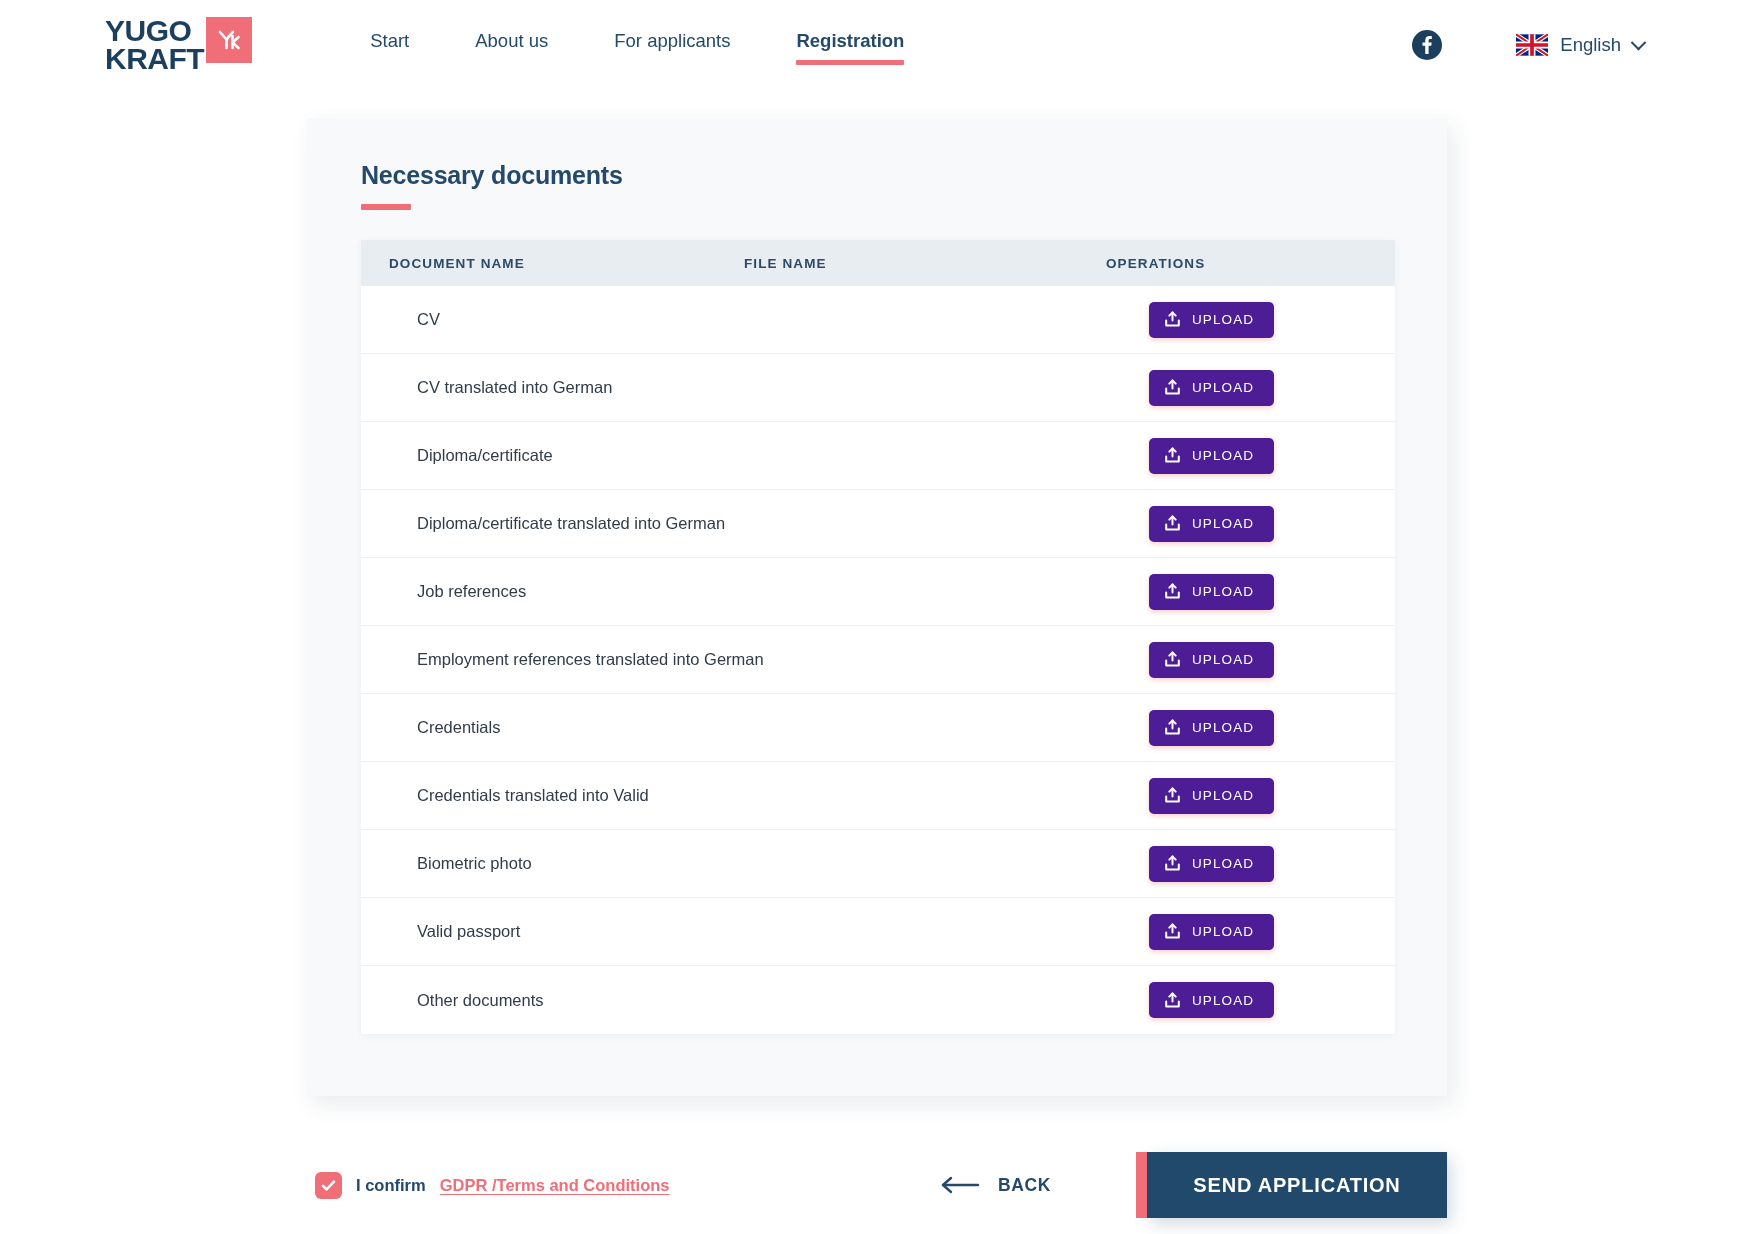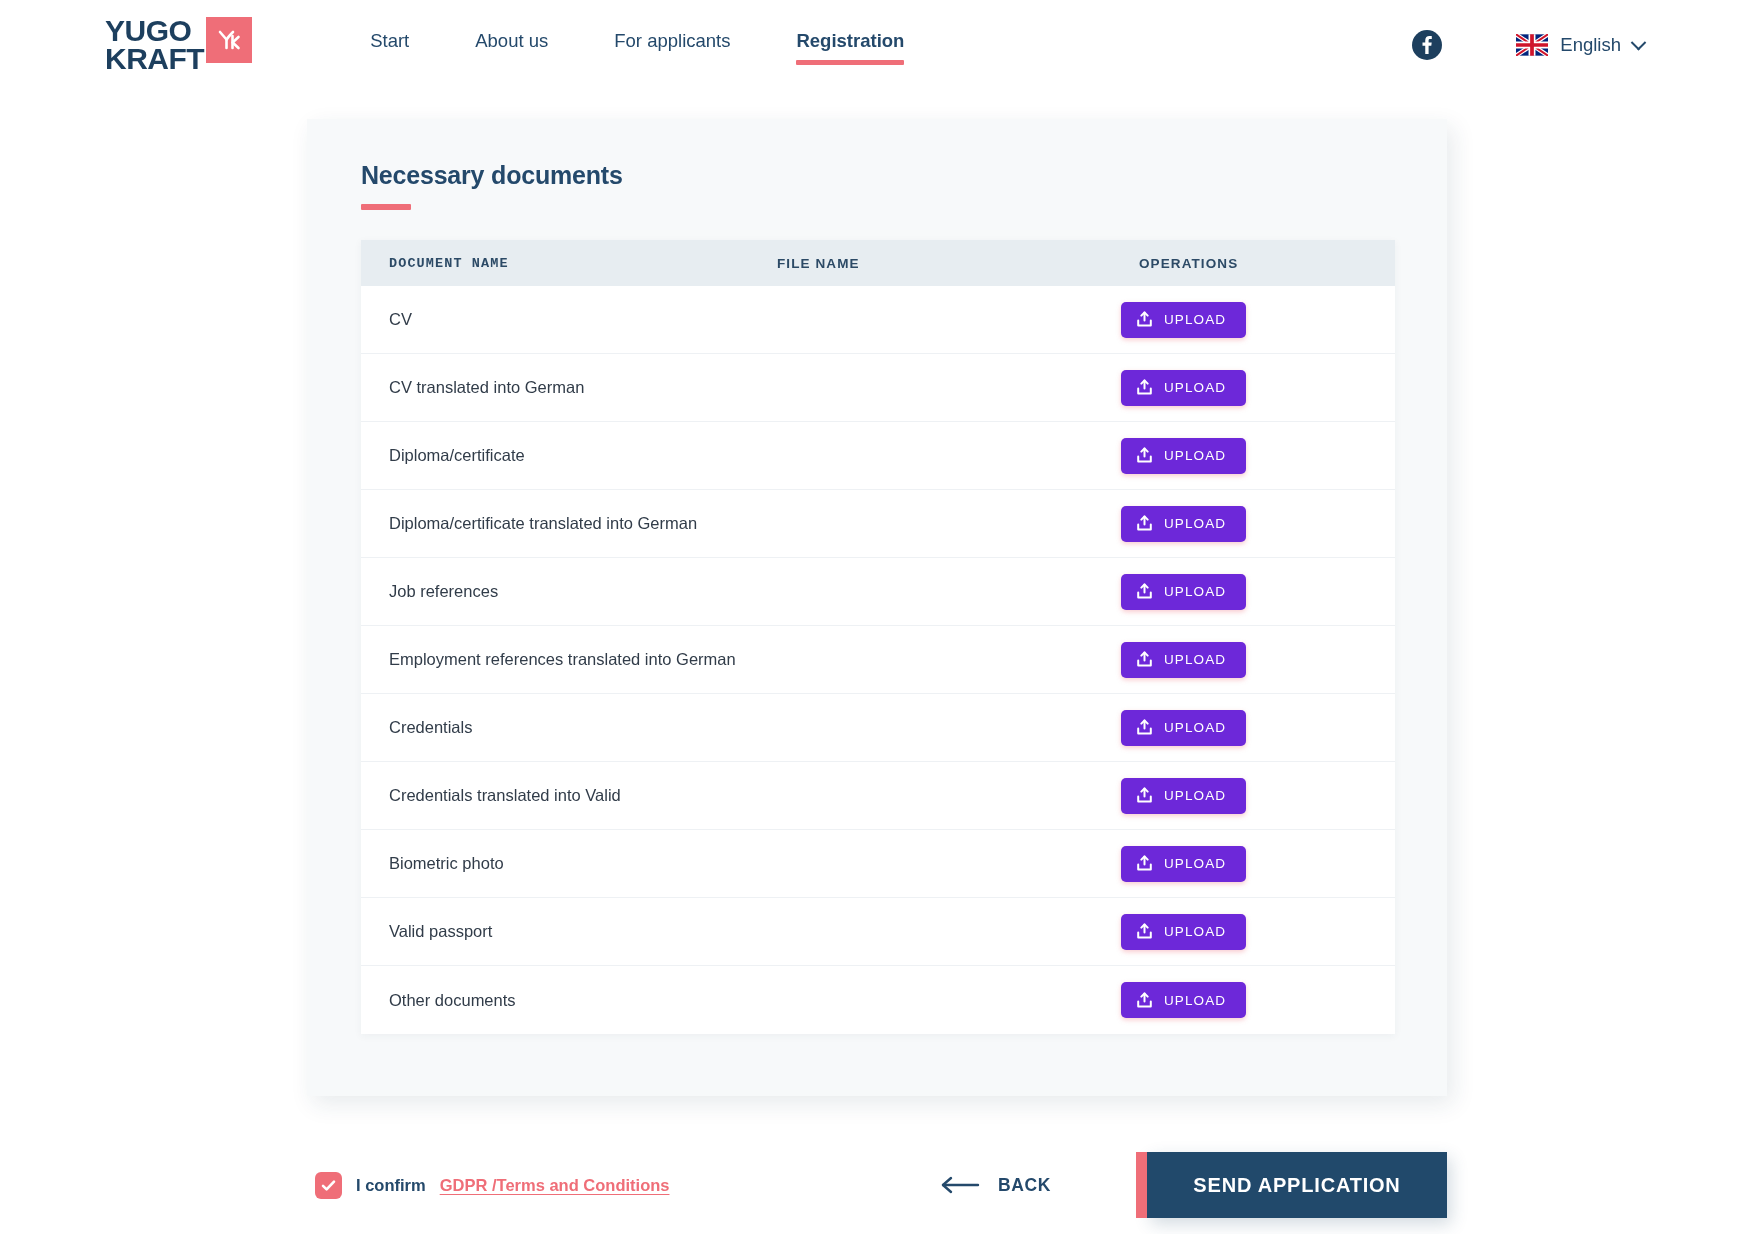--- a/index.html
+++ b/index.html
@@ -158,51 +158,51 @@
     background: #e7edf1;
     padding: 0 0 0 28px;
   }
   .th {
     font-size: 13.5px;
     font-weight: 700;
     letter-spacing: 1.1px;
     color: #2c4a66;
     text-transform: uppercase;
   }
-  .col-doc  { width: 388px; flex: none; font-family: Liberation Mono, monospace; }
+  .col-doc  { width: 355px; flex: none; }
   .col-file { width: 362px; flex: none; }
   .col-ops  { flex: 1; }
 
   .trow {
     display: flex;
     align-items: center;
     height: 68px;
     padding: 0 0 0 28px;
     border-bottom: 1px solid #eef1f4;
     background: #ffffff;
   }
   .trow:last-child { border-bottom: none; }
 
   .cell-doc {
     width: 366px;
     flex: none;
     font-size: 16.5px;
     color: #313c49;
     white-space: nowrap;
   }
-  .cell-doc.wide { width: 732px; }
+  .cell-doc.wide { width: 732px; margin-left: 28px; }
   .cell-ops { flex: 1; display: flex; align-items: center; }
 
   .btn-upload {
     display: inline-flex;
     align-items: center;
     gap: 11px;
     height: 36px;
     padding: 0 20px 0 15px;
-    background: #6d28d9;
+    background: #4c1d95;
     border: none;
     border-radius: 5px;
     color: #ffffff;
     font-family: "Liberation Sans", sans-serif;
     font-size: 13.5px;
     font-weight: 400;
     letter-spacing: 1.1px;
     cursor: pointer;
     box-shadow: 0 2px 5px rgba(239,110,120,0.35);
   }

